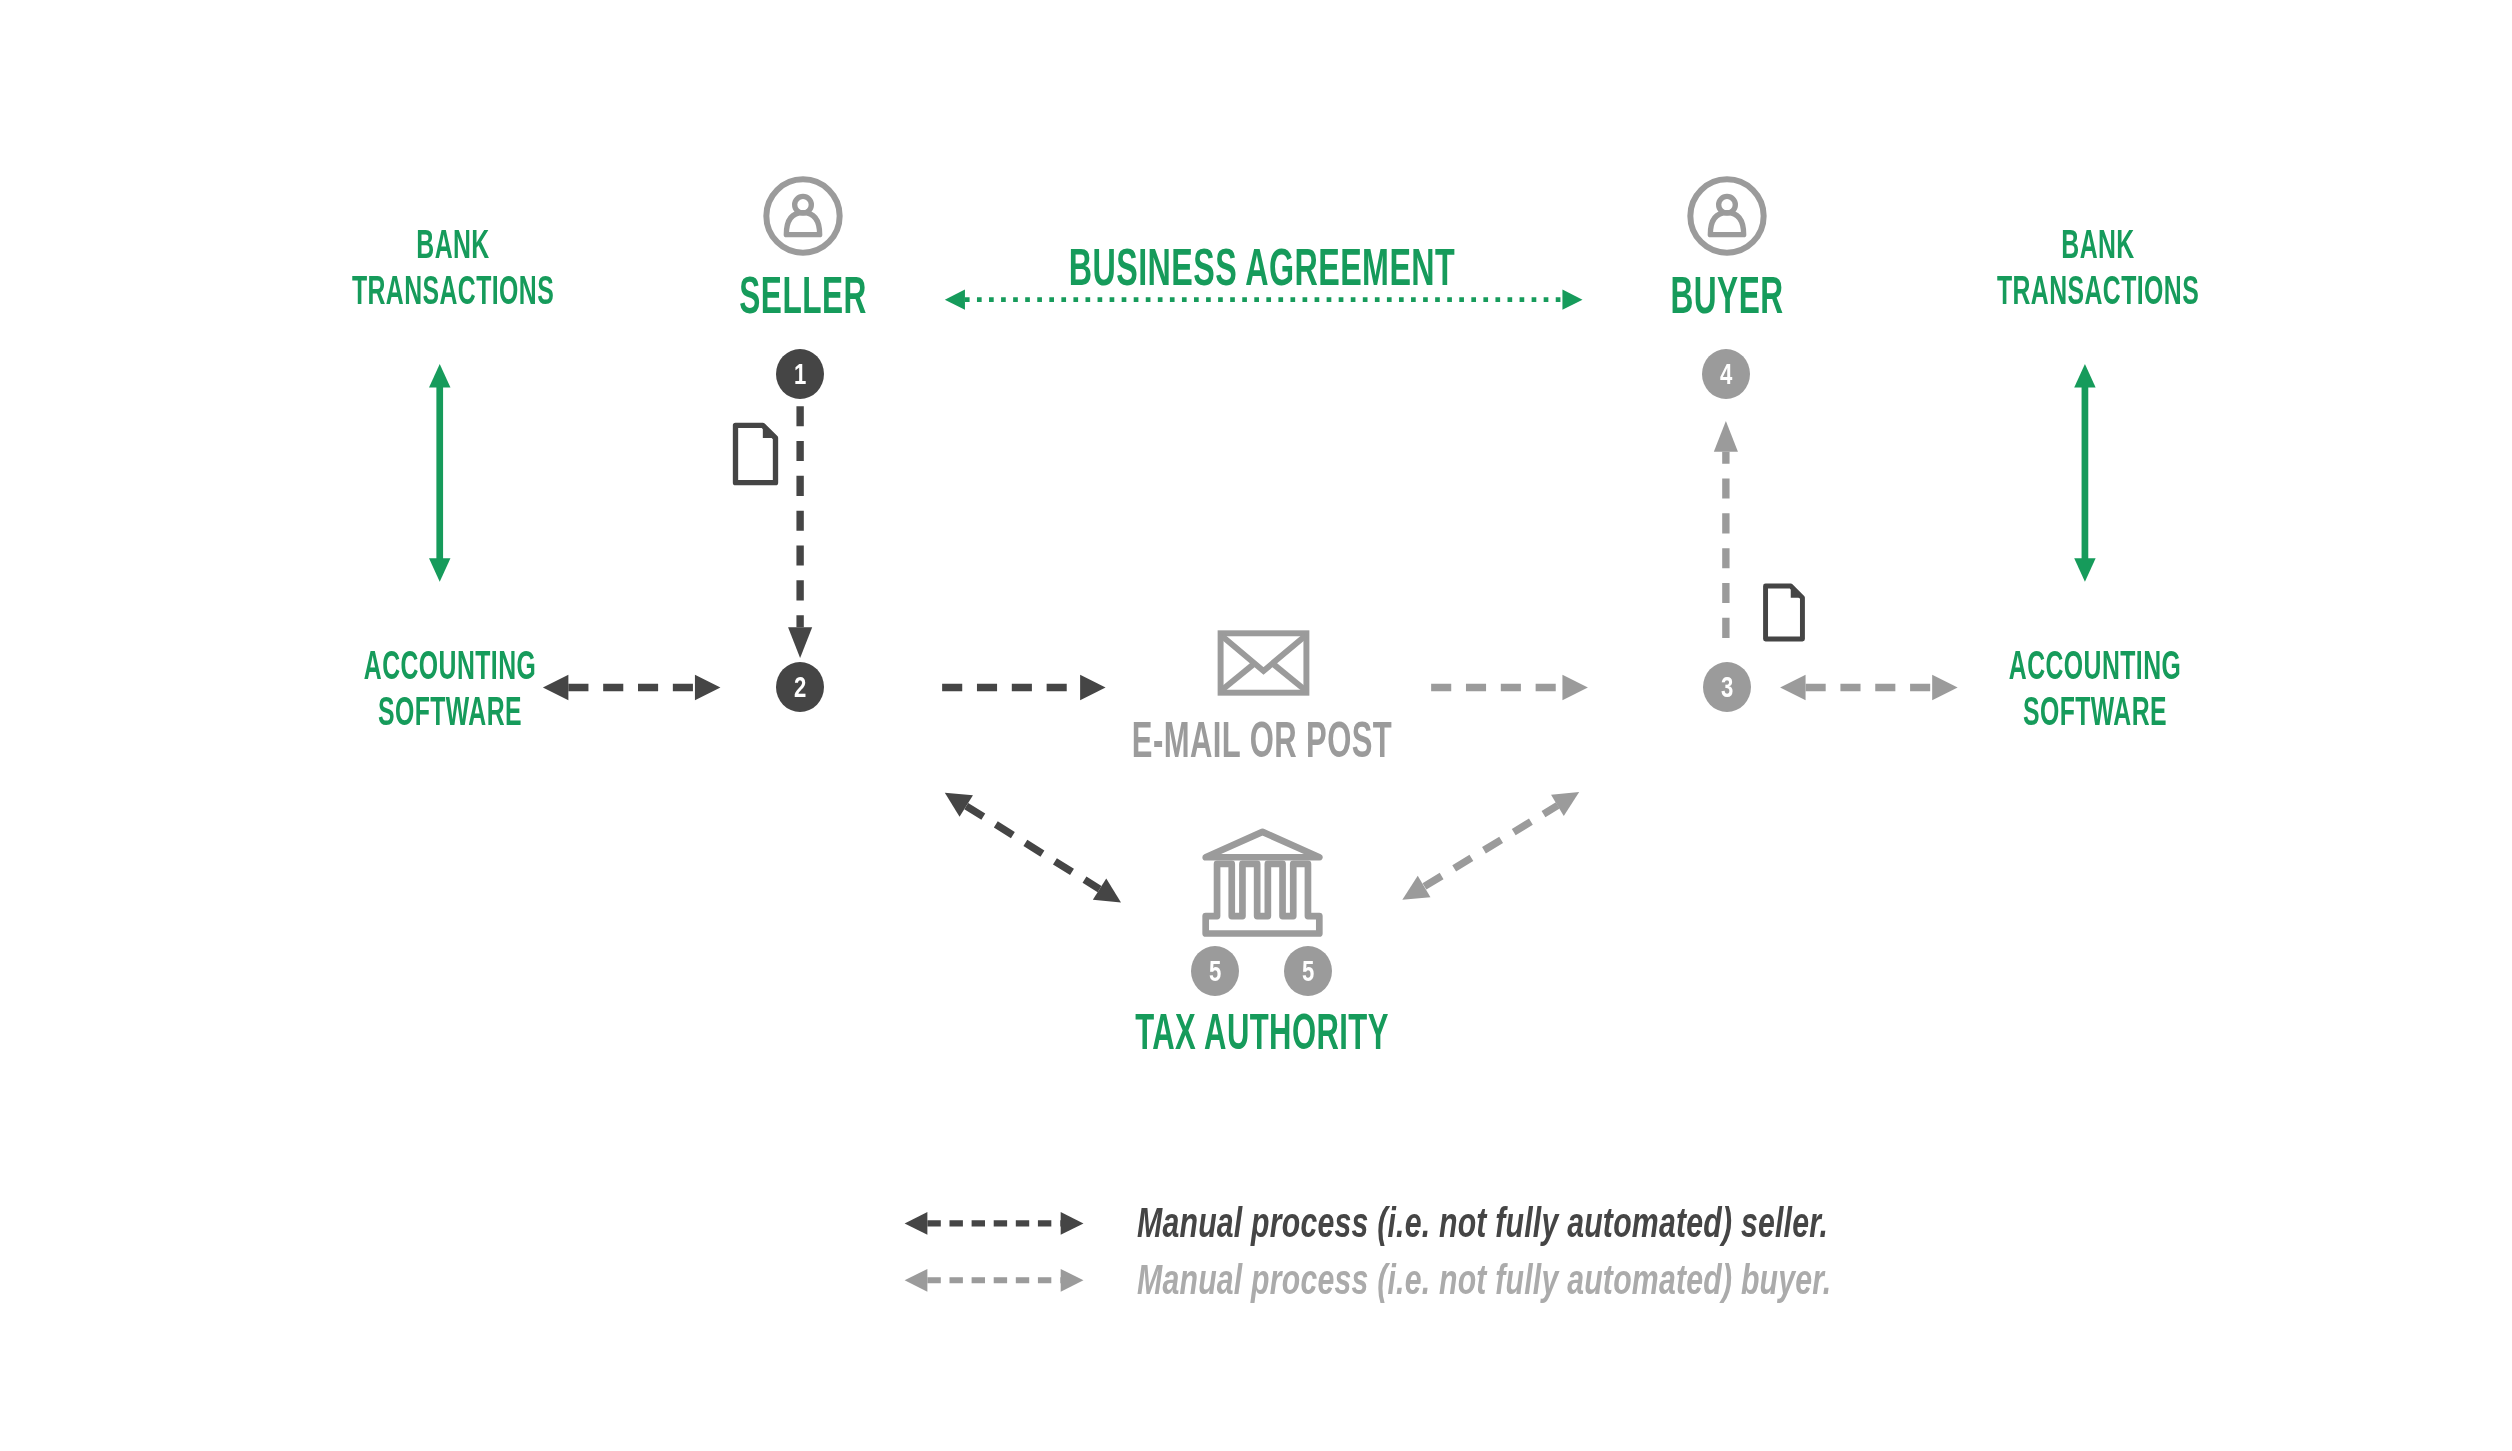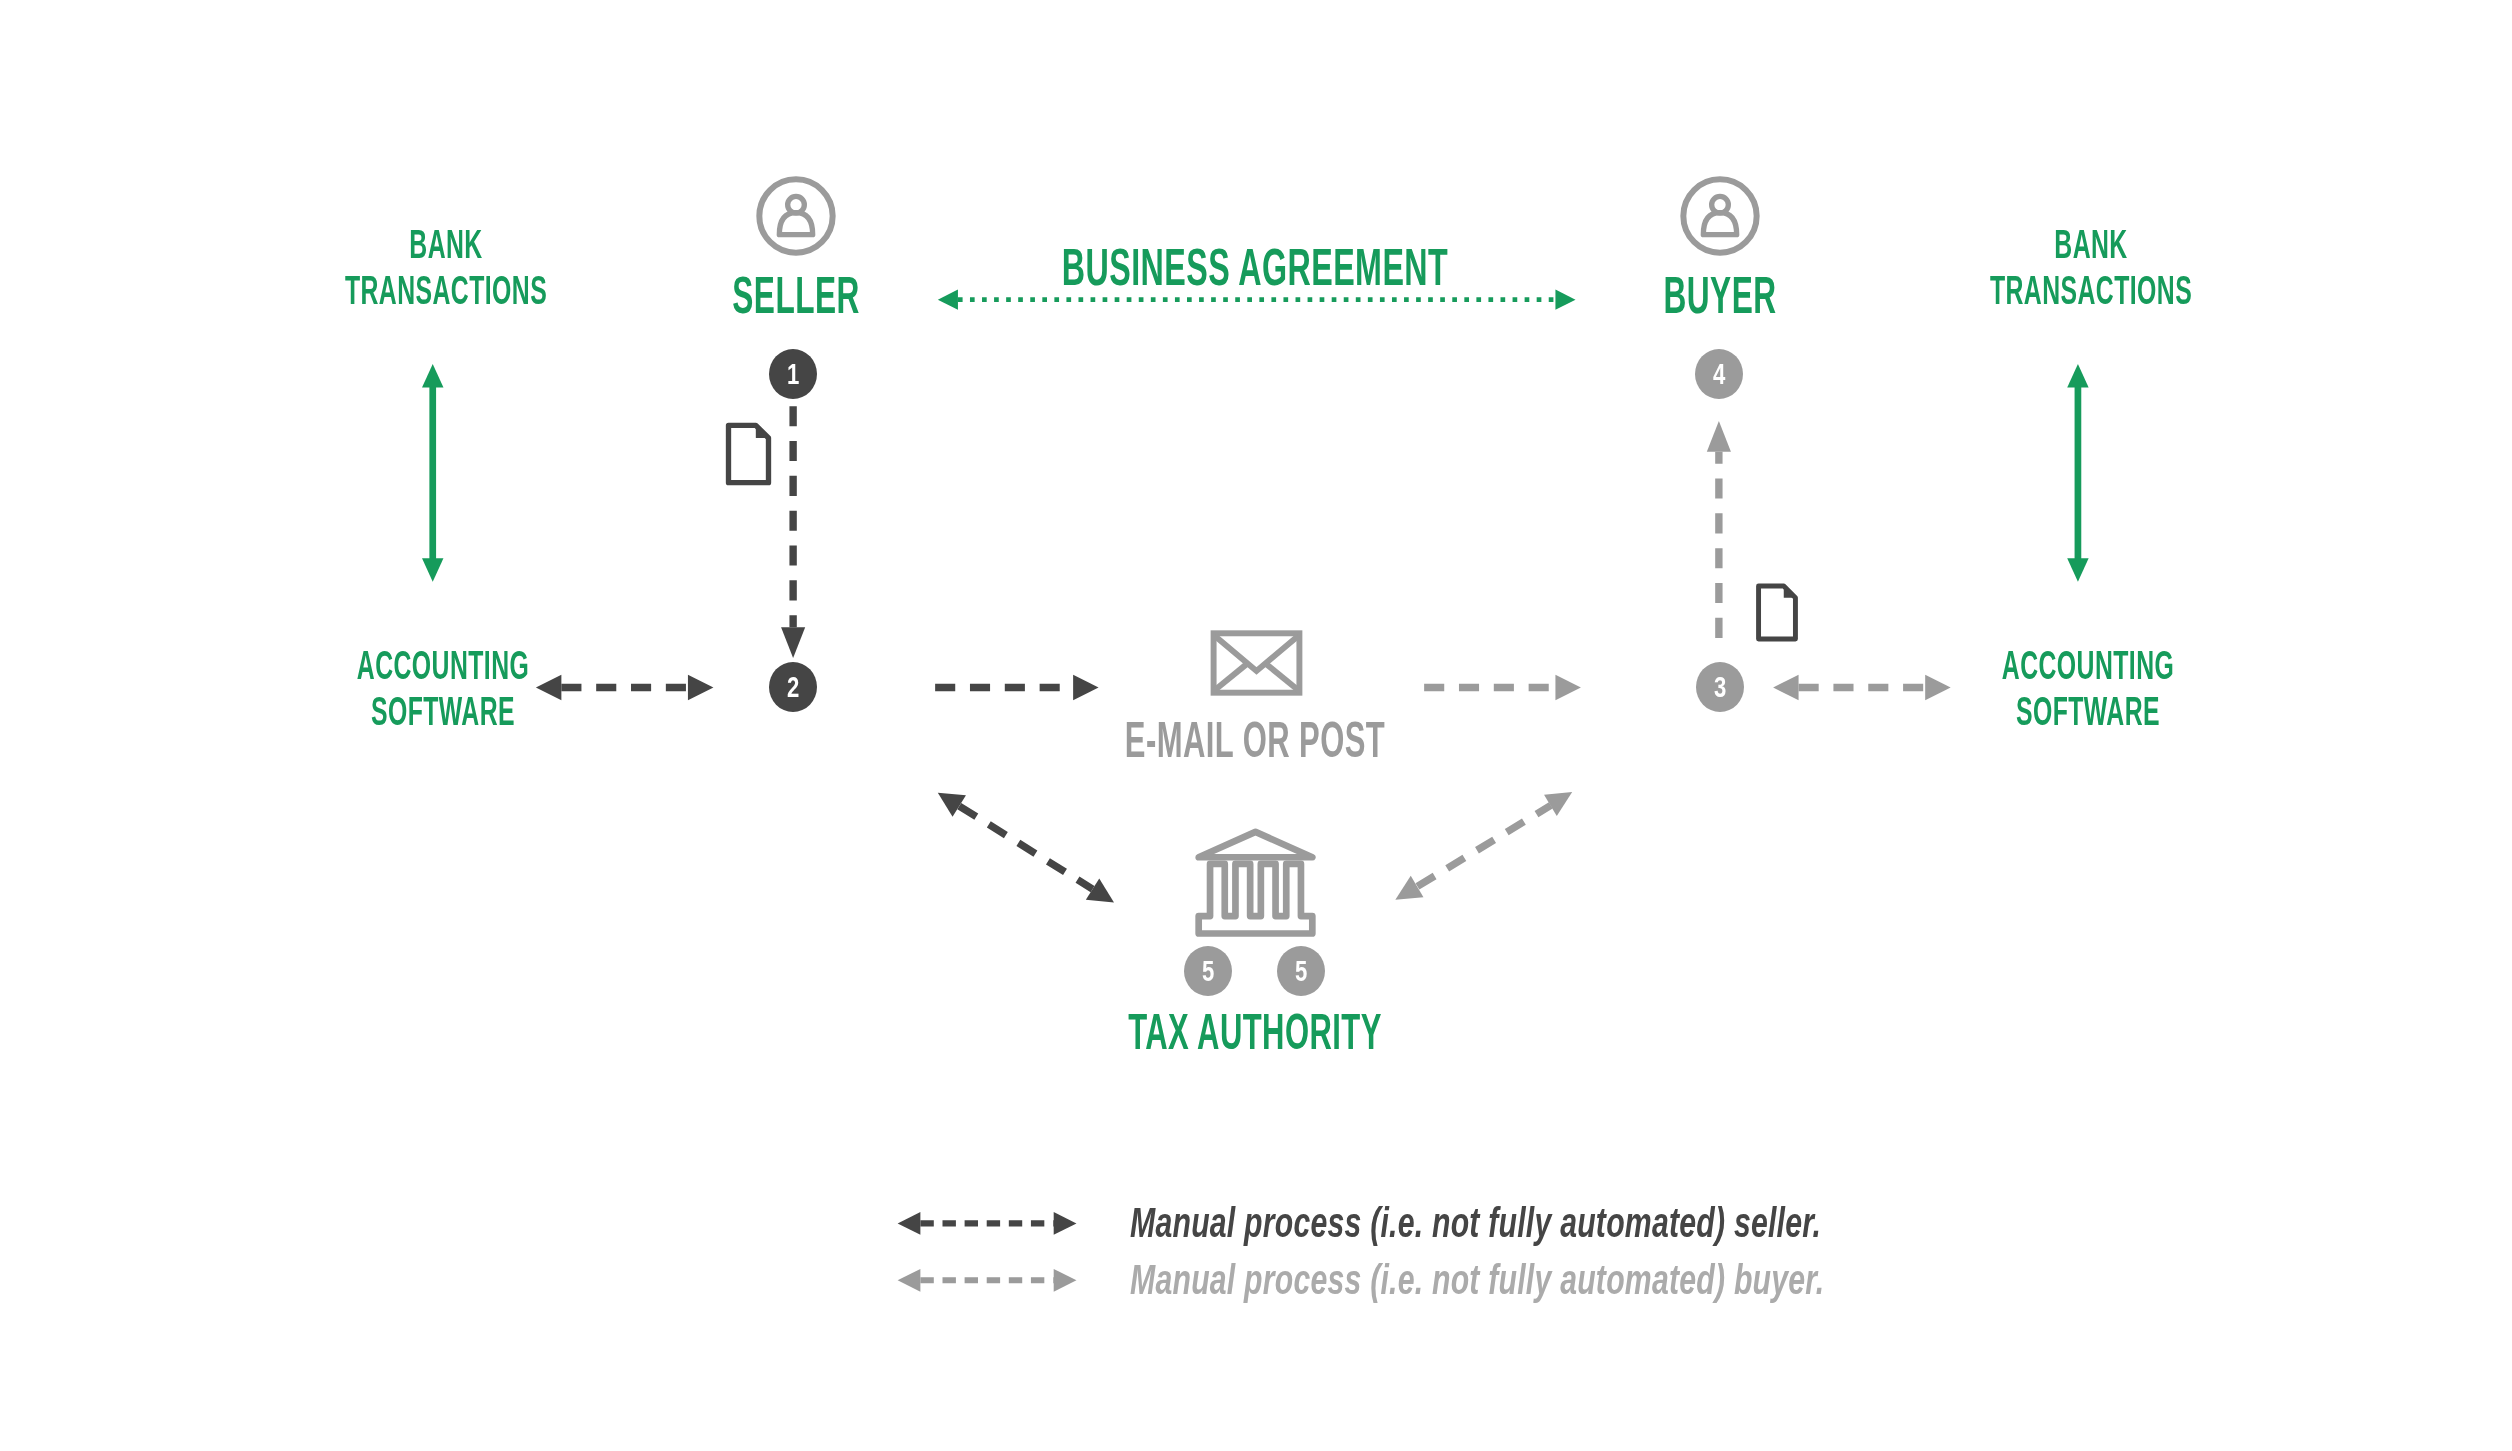--- a/index.html
+++ b/index.html
@@ -2,20 +2,21 @@
 <html style="--green: #169b5b; --dark: #454545; --gray: #9b9b9b; --lightgray: #ababab;font-size:10.7px"><head>
 <meta charset="utf-8">
 <style>
   html,body{margin:0;padding:0;background:#ffffff;}
   #canvas{
     position:relative;
     width:2394px;height:1452px;
     background:#ffffff;
     overflow:hidden;
     font-family:"Liberation Sans", sans-serif;
+    margin-left:7px;
   }
   .lbl{
     position:absolute;
     font-weight:bold;
     white-space:nowrap;
     text-align:center;
     letter-spacing:0.7px;
     transform:translate(-50%,-50%) scaleX(0.62);
     transform-origin:center;
   }

